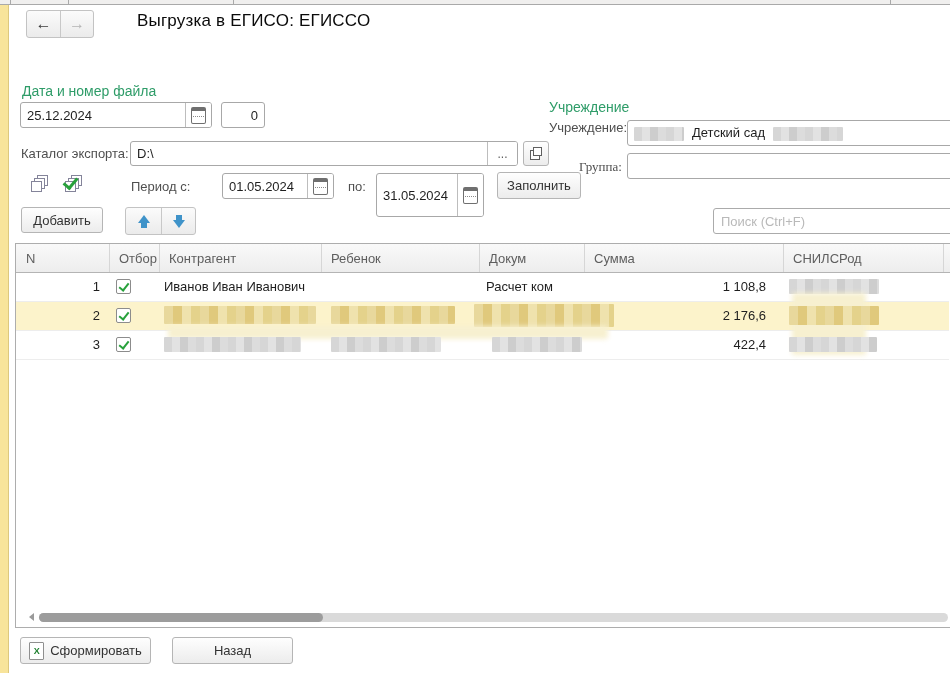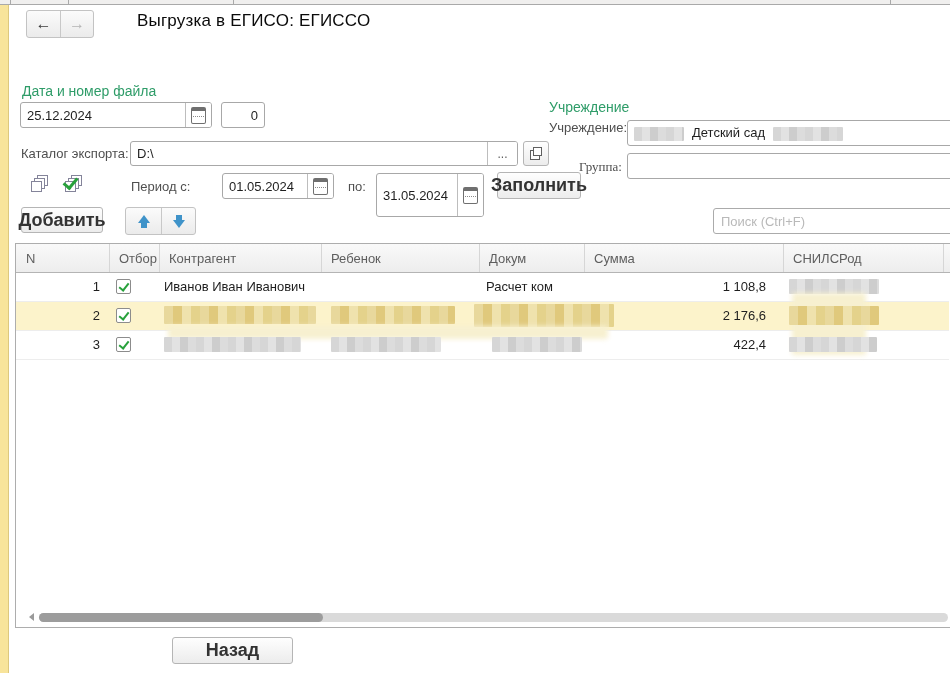--- a/index.html
+++ b/index.html
@@ -22,21 +22,21 @@
   .title{position:absolute;left:137px;top:11px;font-size:17px;color:#0a0a0a;letter-spacing:.2px;white-space:nowrap;}
 
   .sec-h{position:absolute;font-size:14px;color:var(--accent-green,#2e9c68);white-space:nowrap;}
   .lbl{position:absolute;font-size:13px;color:#4f4f4f;white-space:nowrap;}
 
   .field{position:absolute;background:#fff;border:1px solid #a8a8a8;border-radius:3px;display:flex;align-items:center;font-size:13px;color:#1e1e1e;box-sizing:border-box;}
   .field .fval{flex:1;padding:0 6px;white-space:nowrap;overflow:hidden;}
   .field .fval.right{text-align:right;}
   .field .fbtn{width:25px;align-self:stretch;border-left:1px solid #bdbdbd;display:flex;align-items:center;justify-content:center;cursor:pointer;background:#fff;border-radius:0 2px 2px 0;color:#5d5d5d;font-size:12px;}
 
-  .btn{position:absolute;display:flex;align-items:center;justify-content:center;gap:6px;background:linear-gradient(#fefefe,#ececec);border:1px solid #b5b5b5;border-radius:3px;font-size:18px;color:#333;cursor:pointer;box-sizing:border-box;font-weight:bold;}
+  .btn{position:absolute;display:flex;align-items:center;justify-content:center;gap:6px;background:linear-gradient(#fefefe,#ececec);border:1px solid #b5b5b5;border-radius:3px;font-size:13px;color:#333;cursor:pointer;box-sizing:border-box;}
   .icon-btn{position:absolute;background:transparent;border:none;padding:0;cursor:pointer;}
 
   
   .cal{width:13px;height:12px;border:1px solid #6f6f6f;border-top:4px solid #6f6f6f;border-radius:2px;background:#fff;position:relative;}
   .cal::after{content:"";position:absolute;left:1px;top:1px;right:1px;height:4px;border-bottom:1px dotted #8a8a8a;}
 
   
   .openwin{position:relative;width:13px;height:13px;display:inline-block;}
   .openwin i{position:absolute;border:1px solid #5f5f5f;background:#fff;}
   .openwin .big{left:0;bottom:0;width:8px;height:8px;}
@@ -246,15 +246,19 @@
       </div>
     </div>
 
     <div class="hscroll">
       <span class="hs-arrow"></span>
       <span class="hs-track"></span>
       <span class="hs-thumb"></span>
     </div>
   </div>
 
+  <button class="btn" style="left:20px;top:637px;width:131px;height:27px;">
+    <span class="xls"></span>
+    <span>Сформировать</span>
+  </button>
   <button class="btn" style="left:172px;top:637px;width:121px;height:27px;">Назад</button>
 
 </div>
 
 </body></html>

